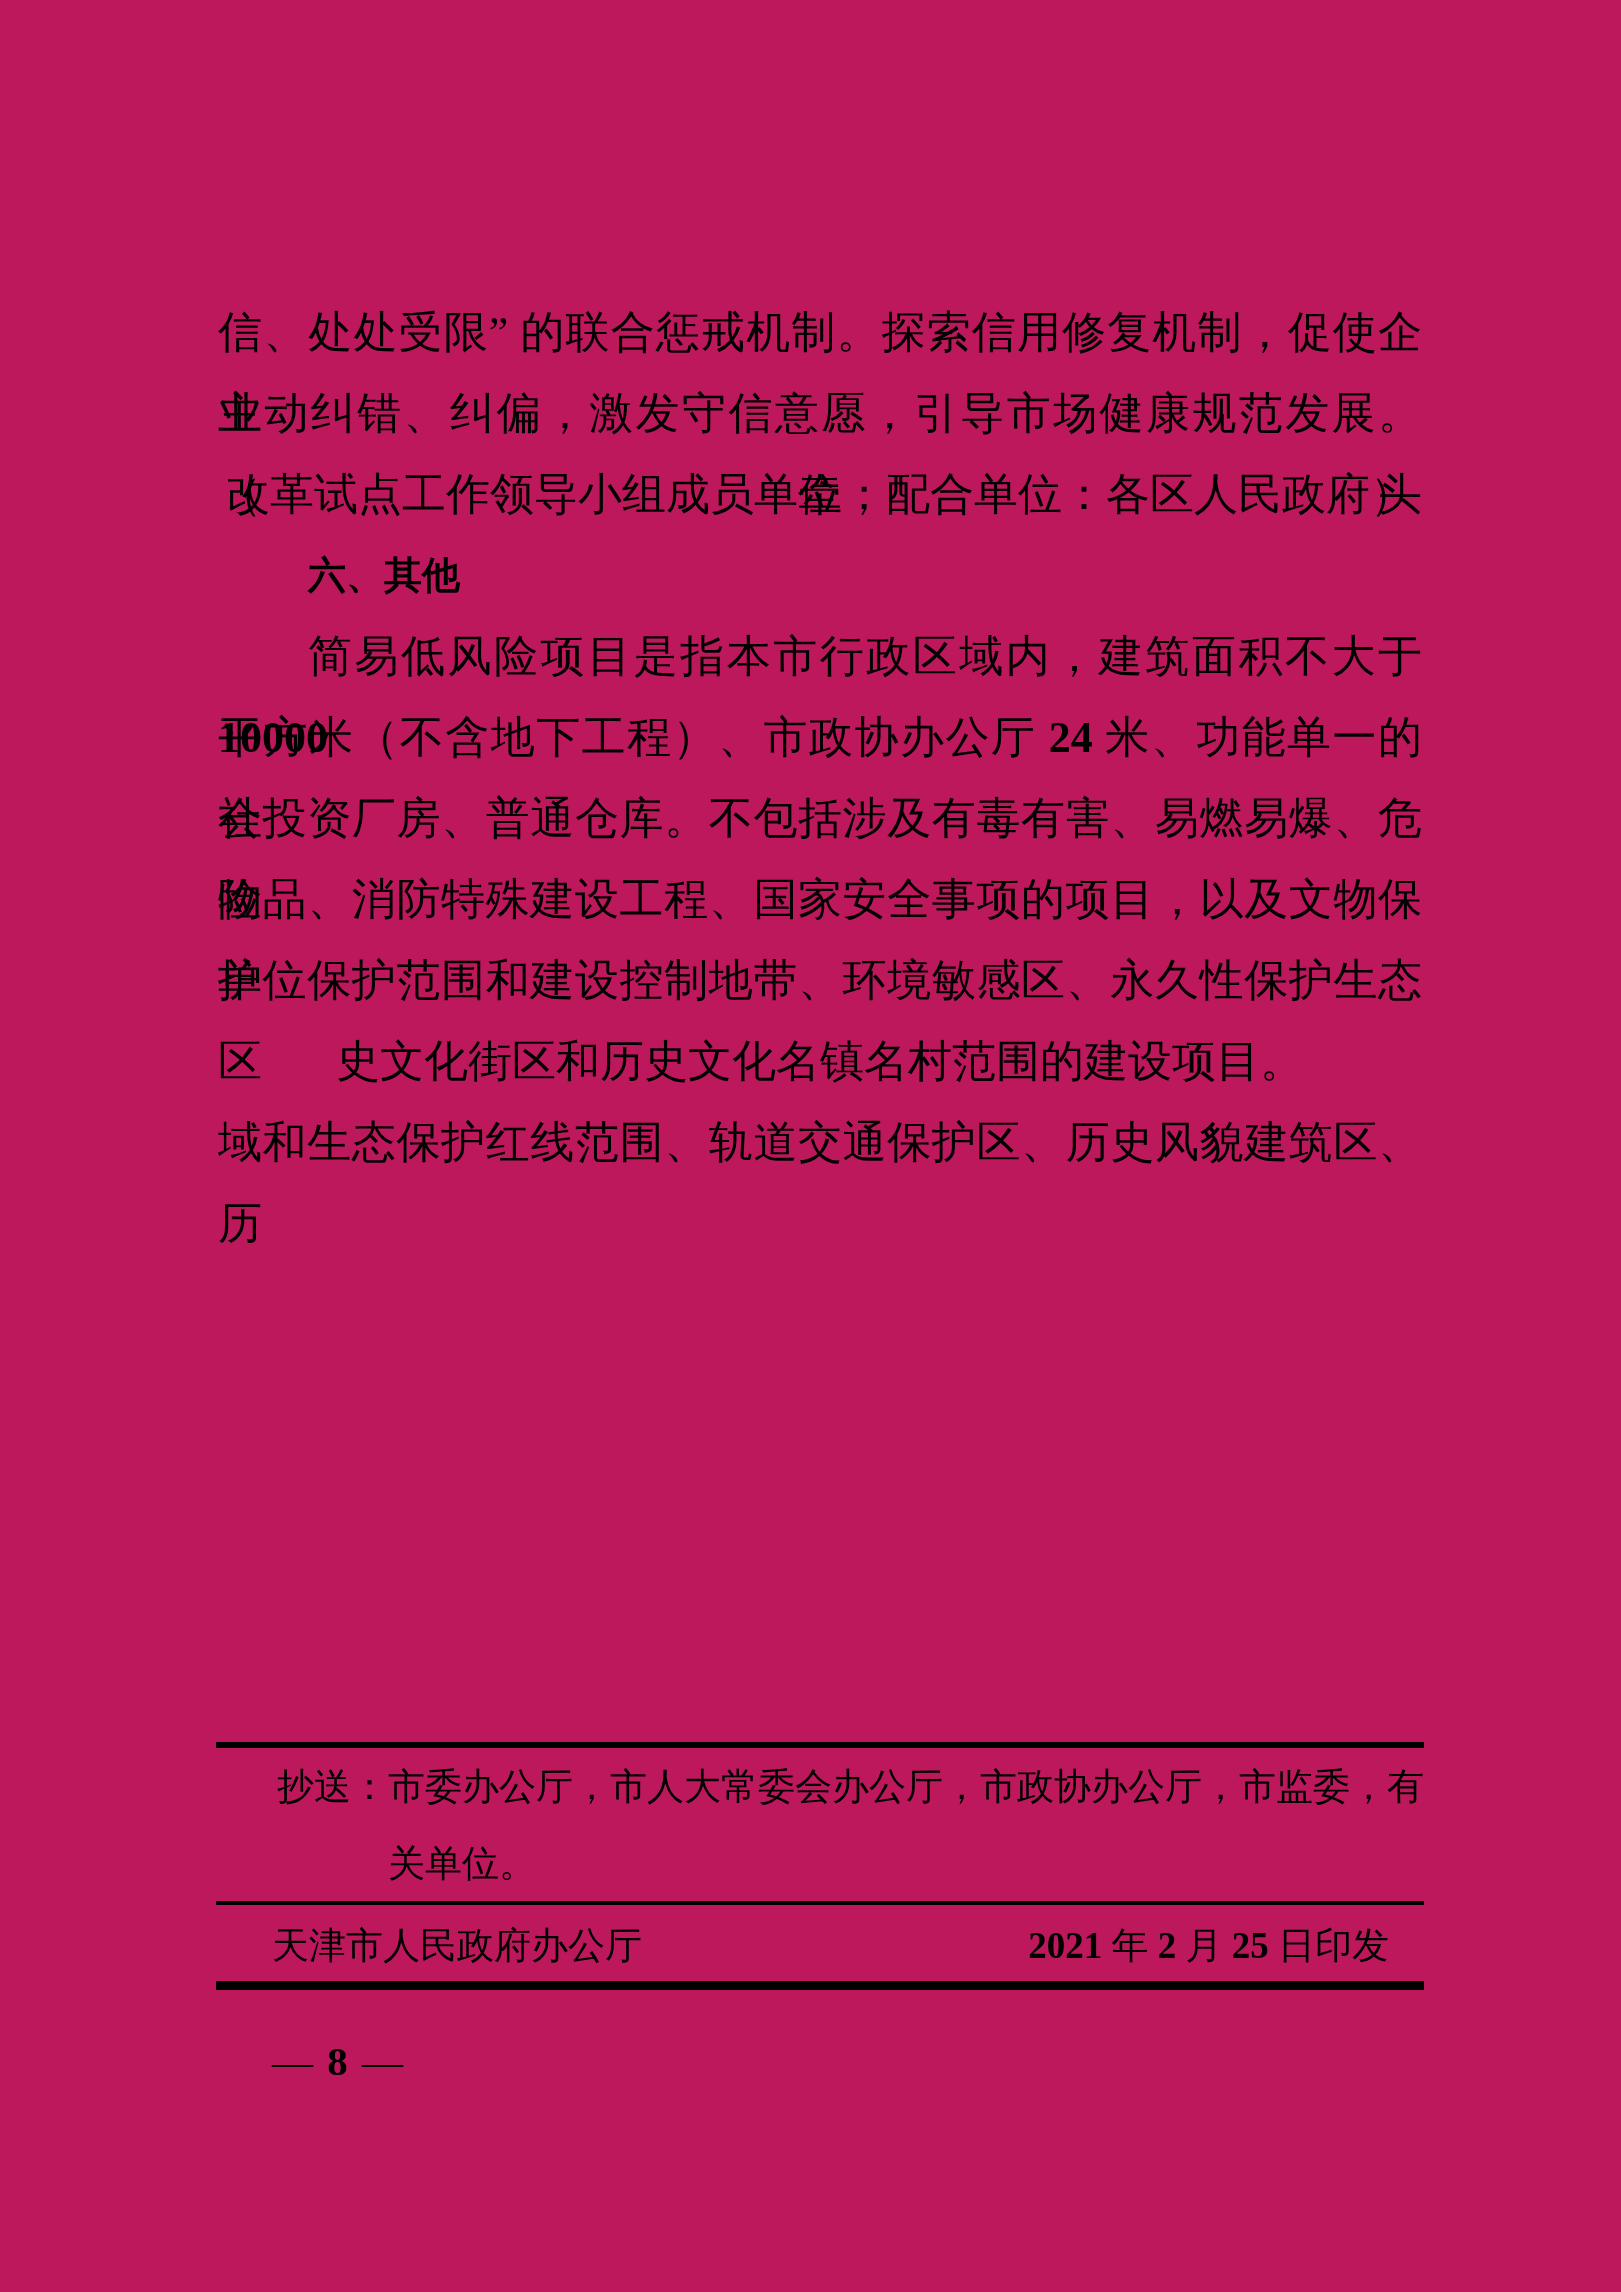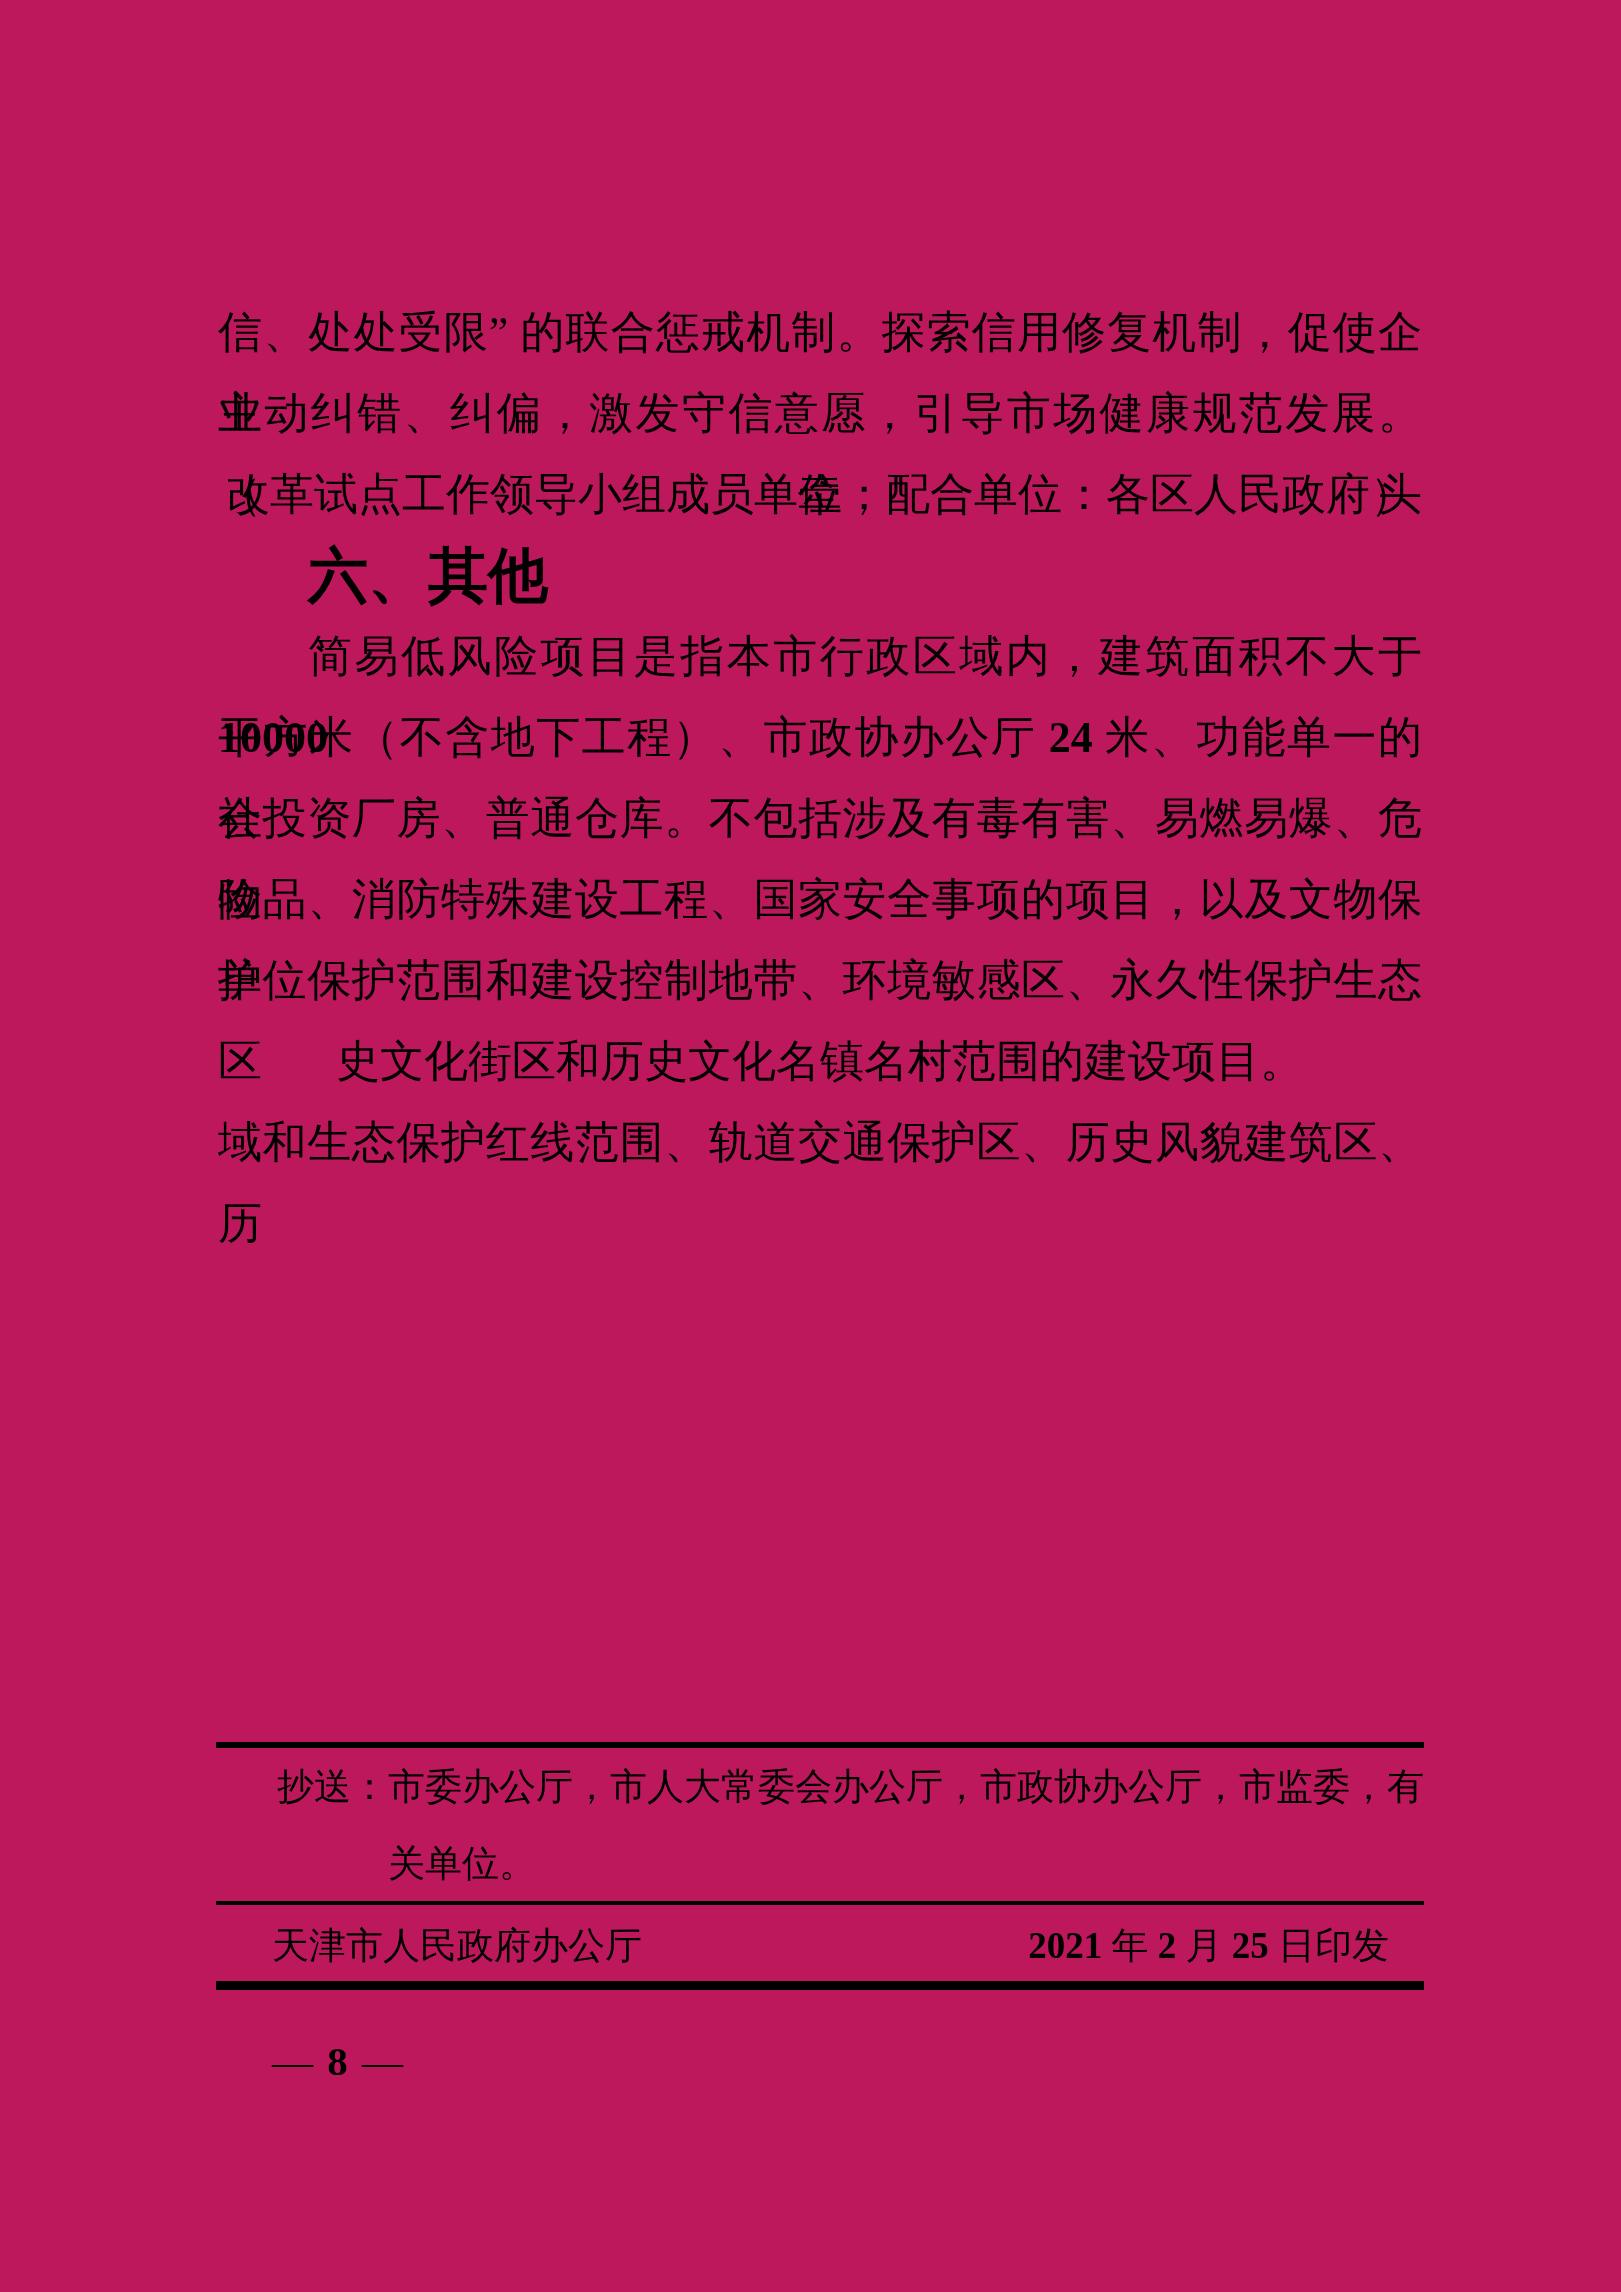--- a/index.html
+++ b/index.html
@@ -23,21 +23,21 @@
     left: 218px; top: 292px; width: 1204px;
     font-size: 44px;
     line-height: 81px;
   }
   .line { height: 81px; text-align: center; white-space: normal; }
   .j { text-align: justify; text-align-last: justify; }
   .ind { text-indent: 90px; }
   .heading {
     font-family: "Liberation Sans", "DejaVu Sans", sans-serif;
     font-weight: bold;
-    font-size: 60px;
+    font-size: 38px;
     text-indent: 90px;
     text-align: left;
     text-align-last: left;
   }
   .b { font-weight: bold; }
   
   .rule { position: absolute; left: 216px; width: 1208px; background: #000; }
   .rule-top    { top: 1742px; height: 5.9px; }
   .rule-mid    { top: 1901px; height: 3.9px; }
   .rule-bottom { top: 1981px; height: 8.8px; }

